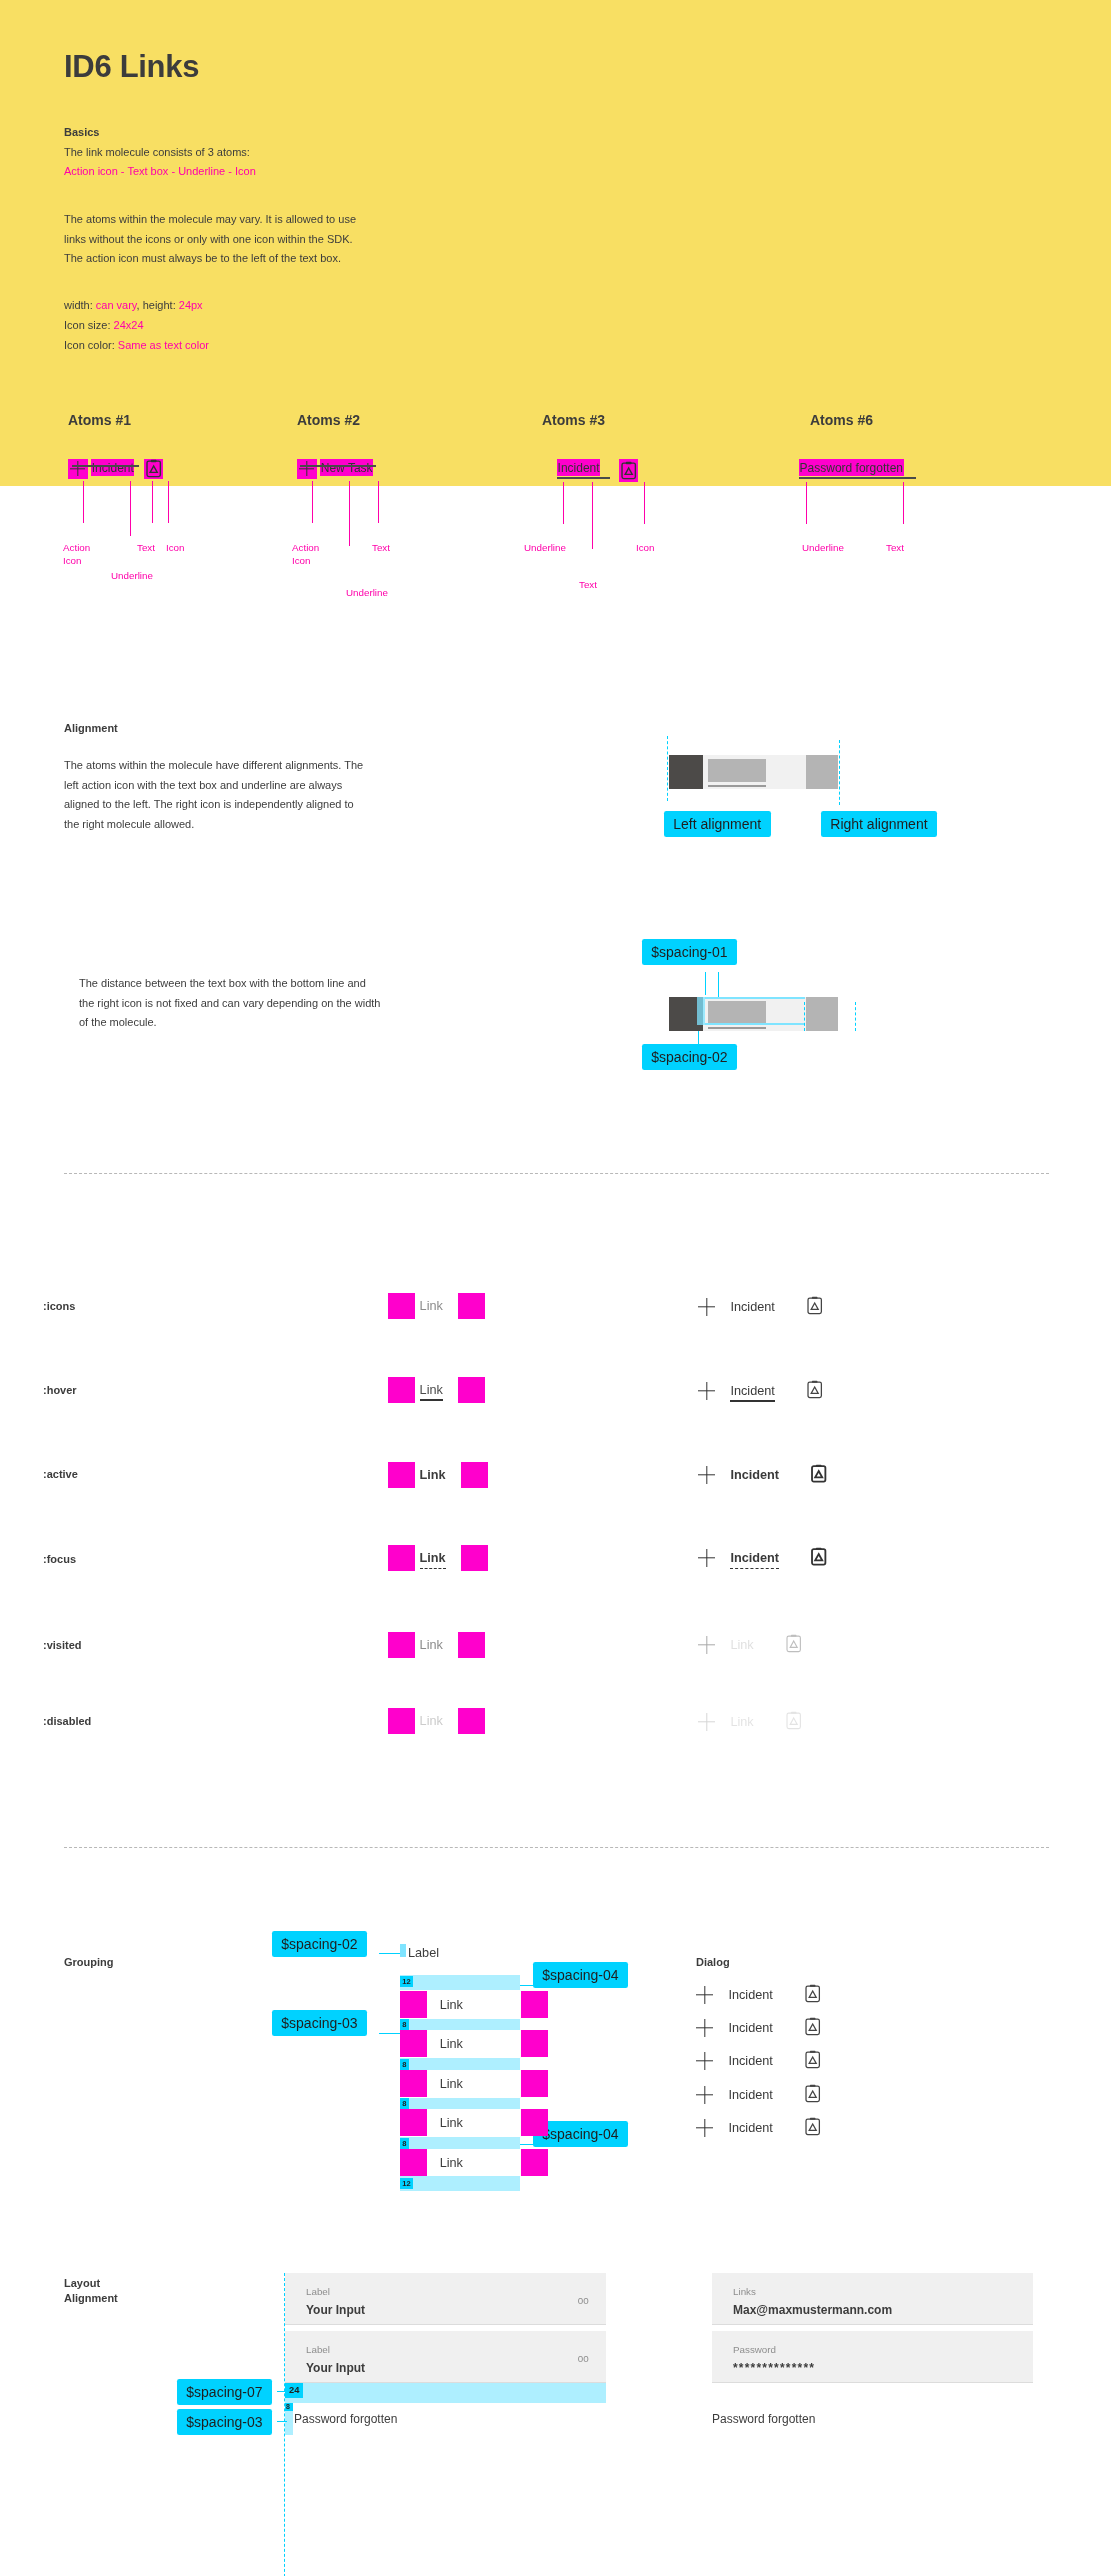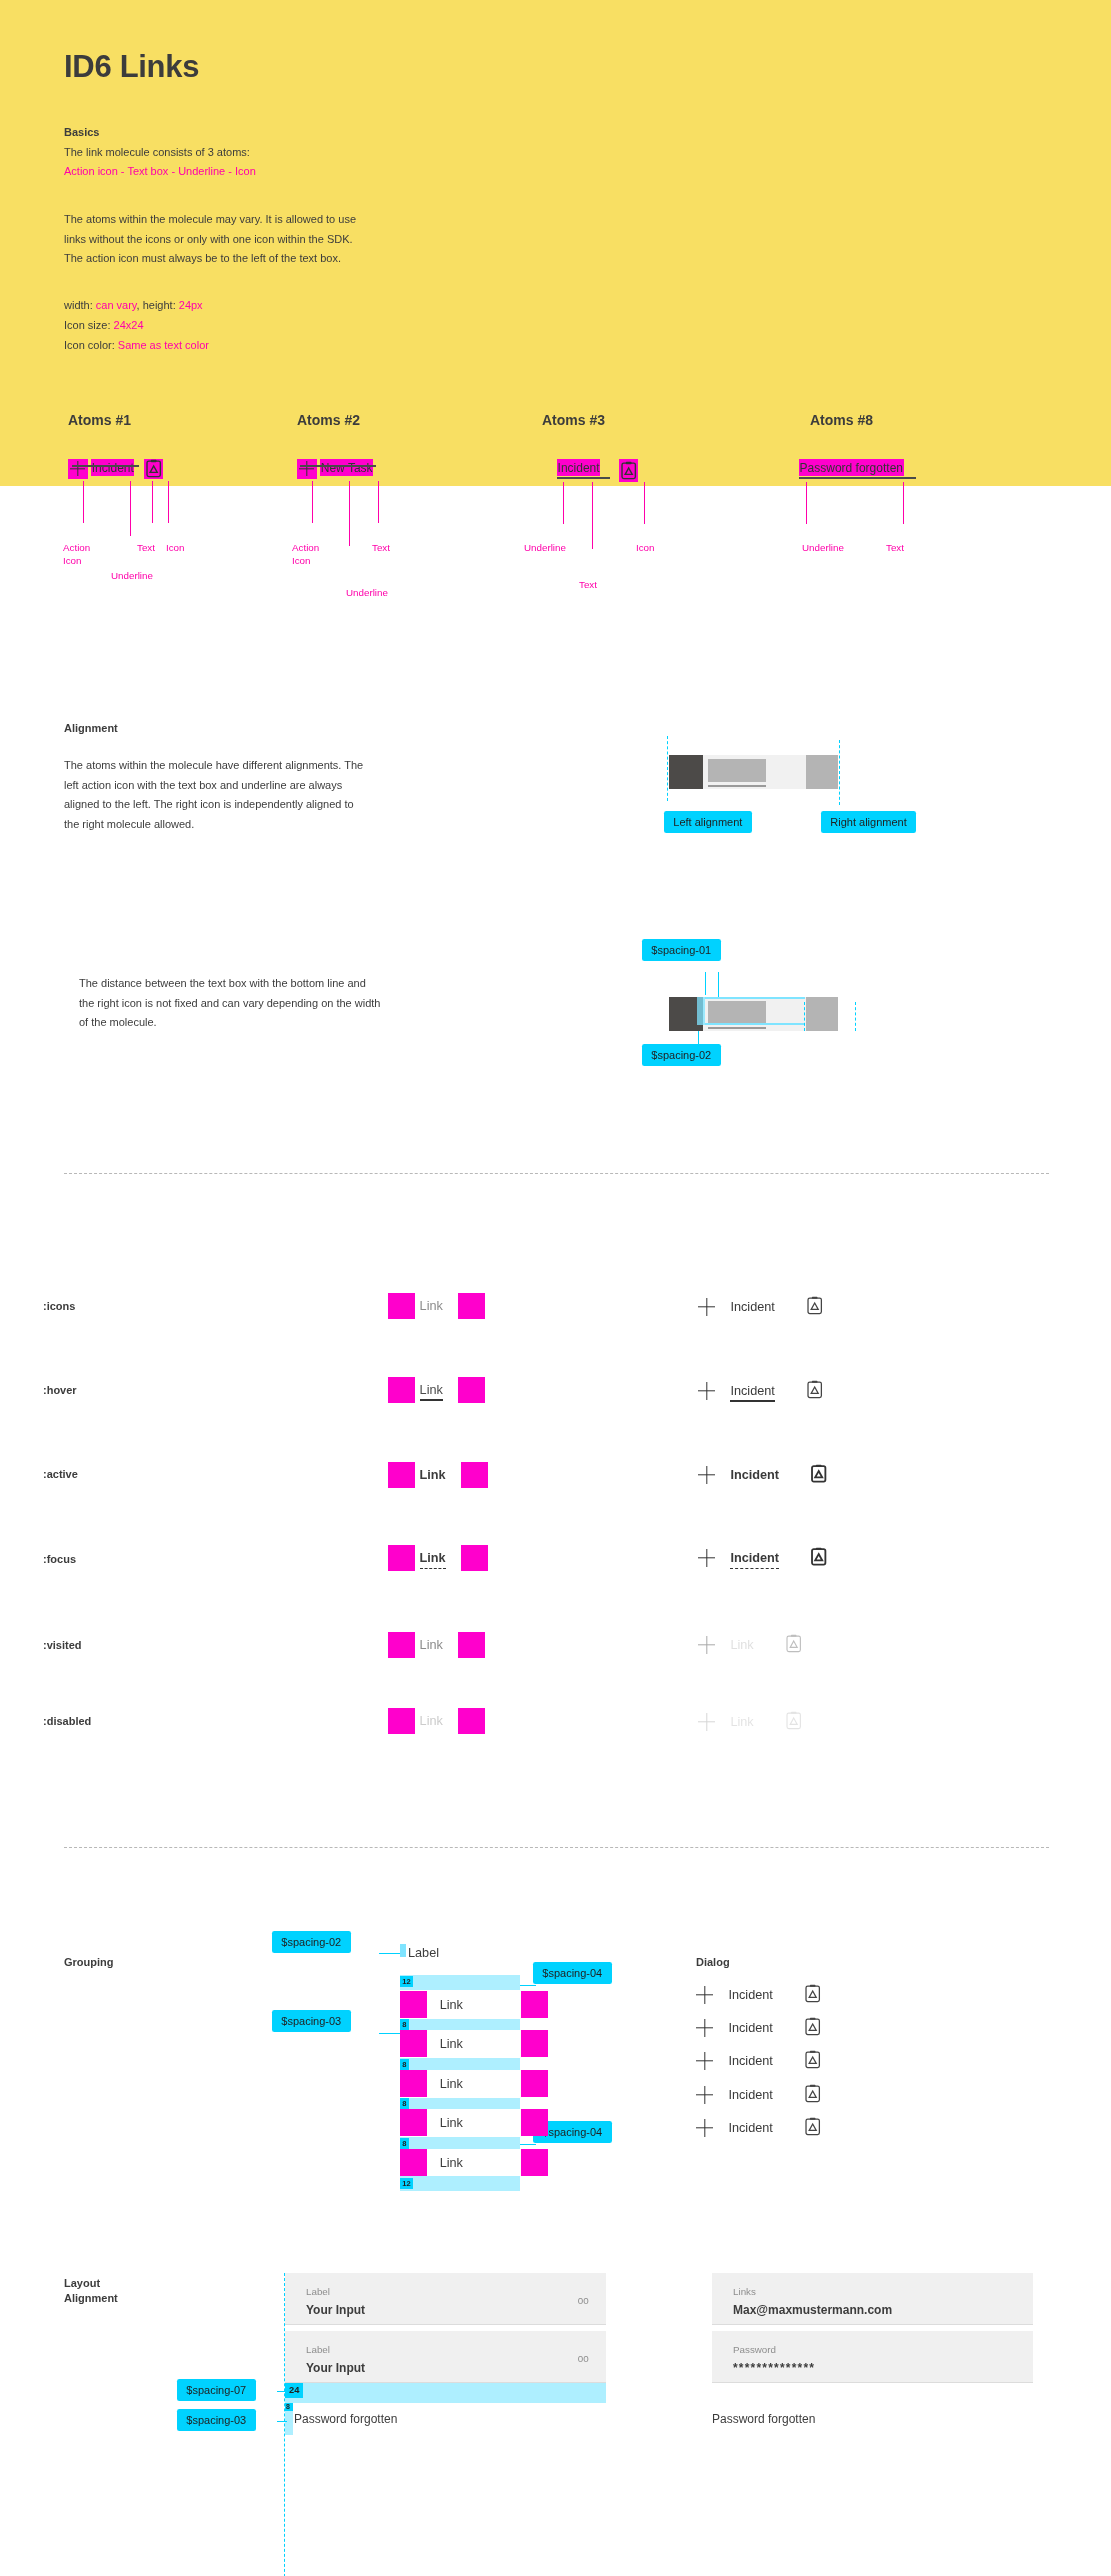--- a/index.html
+++ b/index.html
@@ -55,21 +55,21 @@
 
   
   .mol { position: absolute; height: 34px; background: #f1f1f1; }
   .mol .blk-dark { position:absolute; left:0; top:0; width: 34px; height:34px; background:#4c4a48; }
   .mol .blk-txt  { position:absolute; left:39px; top:3.5px; height:23px; background:#b4b4b4; }
   .mol .blk-line { position:absolute; left:39px; bottom:2.3px; height:1.7px; background:#9a9a9a; }
   .mol .blk-right{ position:absolute; right:0; top:0; width: 32px; height:34px; background:#b4b4b4; }
   .vdash { position:absolute; width:0; border-left: 1.7px dashed #00D2FF; }
   .tag {
     position:absolute; background:#00D2FF; color:#1f1f1f;
-    font-size: 11px; padding: 5.2px 9.3px; border-radius: 2.3px; white-space: nowrap;
+    font-size: 14px; padding: 5.2px 9.3px; border-radius: 2.3px; white-space: nowrap;
   }
   .lead-cy { position:absolute; background:#00D2FF; }
 
   
   .sp-hl { position:absolute; background:#C9F4FF; }
   .sp-band { position:absolute; background:#7FE4FF; }
 
   
   .divider { position:absolute; left: 64px; width: 985px; height:0; border-top: 1.2px dashed #b8b8b8; }
 
@@ -189,21 +189,21 @@
 <div style="position:absolute; left:557px; top:477px; width:53px; height:1.7px; background:#4a4a4a;"></div>
 
 <div class="leader" style="left:563px; top:482px; height:42px;"></div>
 <div class="leader" style="left:592px; top:482px; height:67px;"></div>
 <div class="leader" style="left:644px; top:482px; height:42px;"></div>
 
 <div class="lead-label" style="left:524px; top:542px;">Underline</div>
 <div class="lead-label" style="left:579px; top:579px;">Text</div>
 <div class="lead-label" style="left:636px; top:542px;">Icon</div>
 
-<div class="atom-title" style="left:810px; top:412px;">Atoms #8</div>
+<div class="atom-title" style="left:810px; top:412px;">Atoms #6</div>
 <div class="chipRow" style="left:799px; top:459px;">
   <div class="sw sw-text">Password forgotten</div>
 </div>
 <div style="position:absolute; left:799px; top:477px; width:117px; height:1.7px; background:#4a4a4a;"></div>
 
 <div class="leader" style="left:806px; top:482px; height:42px;"></div>
 <div class="leader" style="left:903px; top:482px; height:42px;"></div>
 
 <div class="lead-label" style="left:802px; top:542px;">Underline</div>
 <div class="lead-label" style="left:886px; top:542px;">Text</div>

